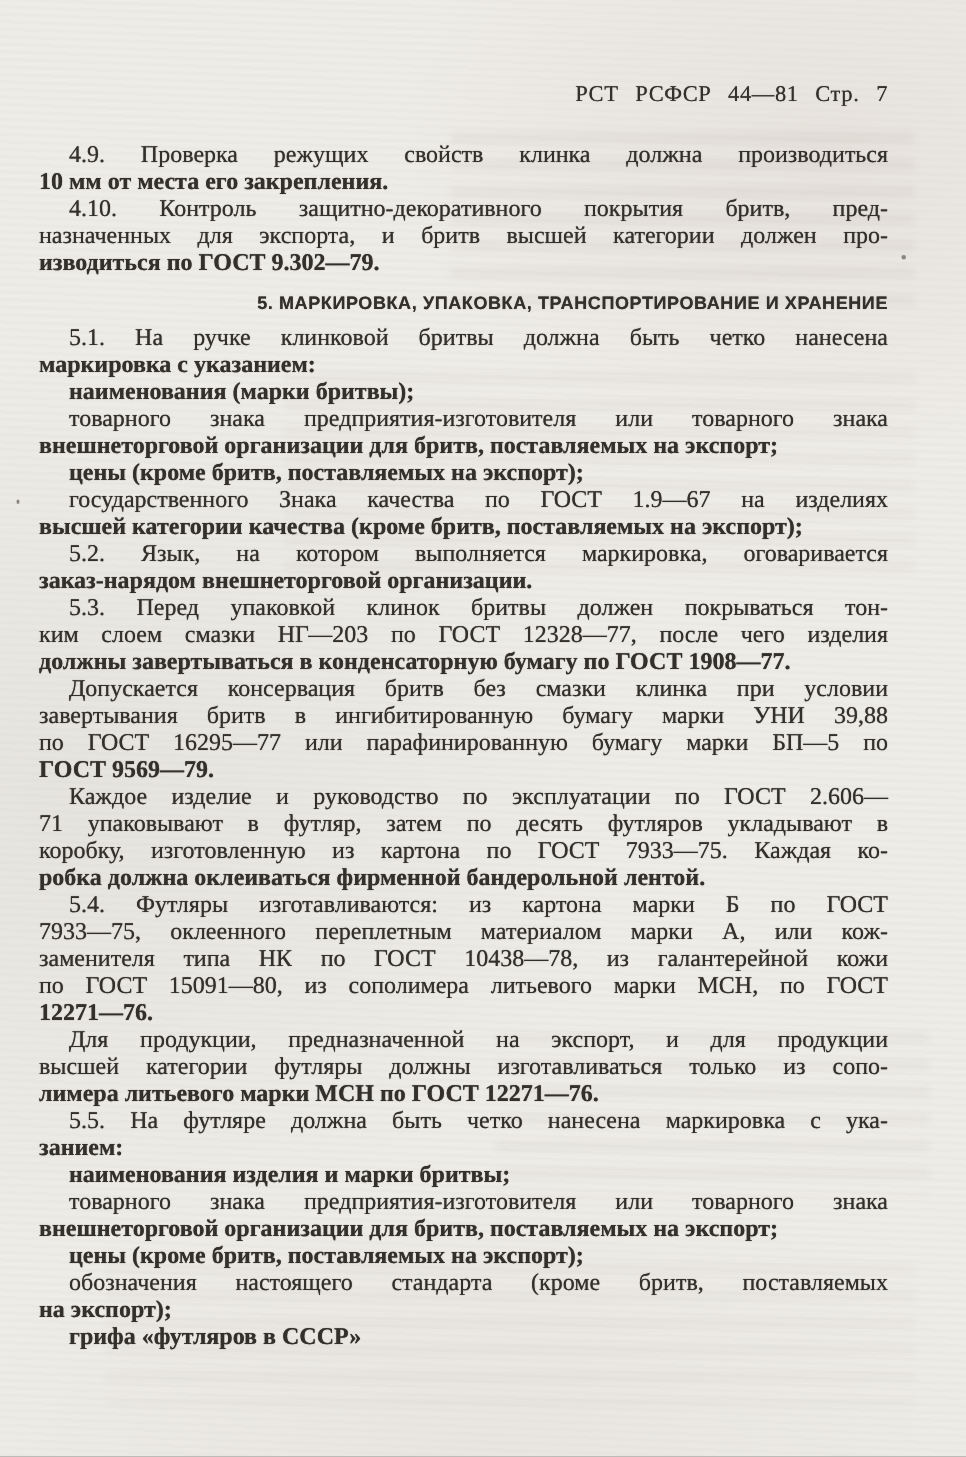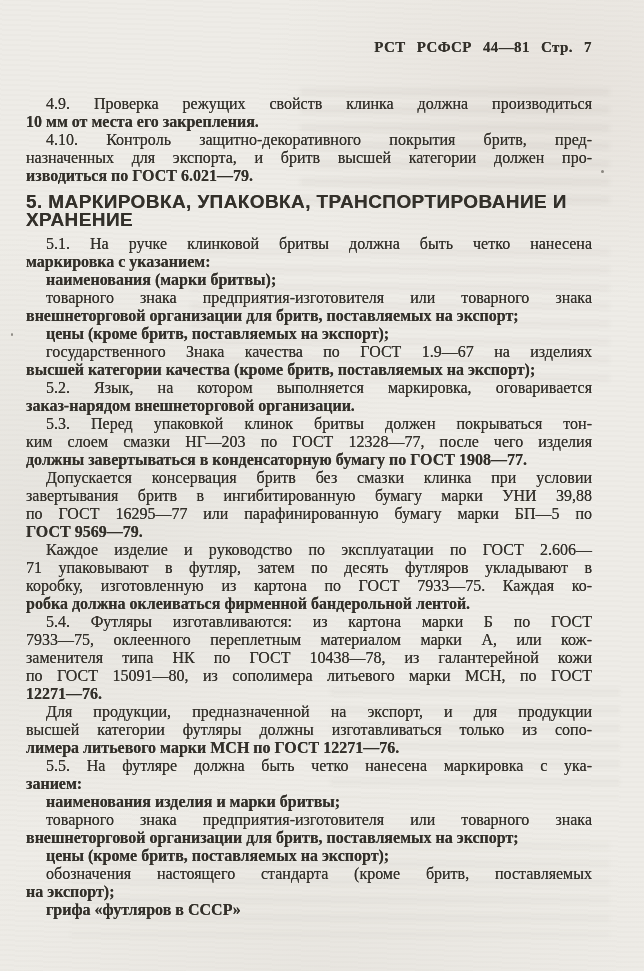--- a/index.html
+++ b/index.html
@@ -29,23 +29,23 @@
   }
   .g1 { left:300px; top:88px;  width:310px; height:120px; }
   .g2 { left:190px; top:248px; width:420px; height:140px; opacity:.4; }
   .g3 { left:330px; top:688px; width:290px; height:110px; opacity:.45; }
   .g4 { left:70px;  top:842px; width:540px; height:95px;  opacity:.35; }
   .speck { position:absolute; background:rgba(60,56,50,0.55); border-radius:50%; }
   .s1 { left:601px; top:170px; width:3px; height:3px; }
   .s2 { left:11px;  top:333px; width:2px; height:3px; }
 
   .header {
-    position:absolute; left:26px; top:39px; width:566px;
+    position:absolute; left:26px; top:55px; width:566px;
     text-align:right;
-    font-weight:bold;
+    font-weight:normal;
     font-size:15px;
     letter-spacing:0.4px;
     word-spacing:7px;
     text-shadow:0 0 0.5px rgba(45,42,38,0.8);
   }
 
   .textblock {
     position:absolute; left:26px; top:95px; width:566px;
     font-size:16px; line-height:18px;
   }
@@ -56,23 +56,23 @@
     text-justify:inter-word;
     height:18px;
     text-shadow:0 0 0.6px rgba(45,42,38,0.85);
   }
   .line.first { text-indent:20px; }
   .line.last  { text-align-last:left;font-weight:bold; }
 
   .heading {
     font-family:"Liberation Sans","DejaVu Sans",sans-serif;
     font-weight:700;
-    font-size:19px;
+    font-size:12px;
     line-height:18px;
-    text-align:left;
+    text-align:right;
     letter-spacing:0.4px;
     margin:8px 0 6px 0;
     text-shadow:0 0 0.5px rgba(45,42,38,0.8);
   }
 </style>
 </head>
 <body>
 
 <div class="page" style="--paper: #eeece7; --ink: #33302a;">
 
@@ -87,21 +87,21 @@
 
   <div class="header">
     <span>РСТ РСФСР 44—81 Стр. 7</span>
   </div>
 
   <div class="textblock" id="textblock">
       <div class="line first">4.9. Проверка режущих свойств клинка должна производиться</div>
       <div class="line last">10 мм от места его закрепления.</div>
       <div class="line first">4.10. Контроль защитно-декоративного покрытия бритв, пред-</div>
       <div class="line">назначенных для экспорта, и бритв высшей категории должен про-</div>
-      <div class="line last">изводиться по ГОСТ 6.021—79.</div>
+      <div class="line last">изводиться по ГОСТ 9.302—79.</div>
       <div class="heading">5. МАРКИРОВКА, УПАКОВКА, ТРАНСПОРТИРОВАНИЕ И ХРАНЕНИЕ</div>
       <div class="line first">5.1. На ручке клинковой бритвы должна быть четко нанесена</div>
       <div class="line last">маркировка с указанием:</div>
       <div class="line first last">наименования (марки бритвы);</div>
       <div class="line first">товарного знака предприятия-изготовителя или товарного знака</div>
       <div class="line last">внешнеторговой организации для бритв, поставляемых на экспорт;</div>
       <div class="line first last">цены (кроме бритв, поставляемых на экспорт);</div>
       <div class="line first">государственного Знака качества по ГОСТ 1.9—67 на изделиях</div>
       <div class="line last">высшей категории качества (кроме бритв, поставляемых на экспорт);</div>
       <div class="line first">5.2. Язык, на котором выполняется маркировка, оговаривается</div>

